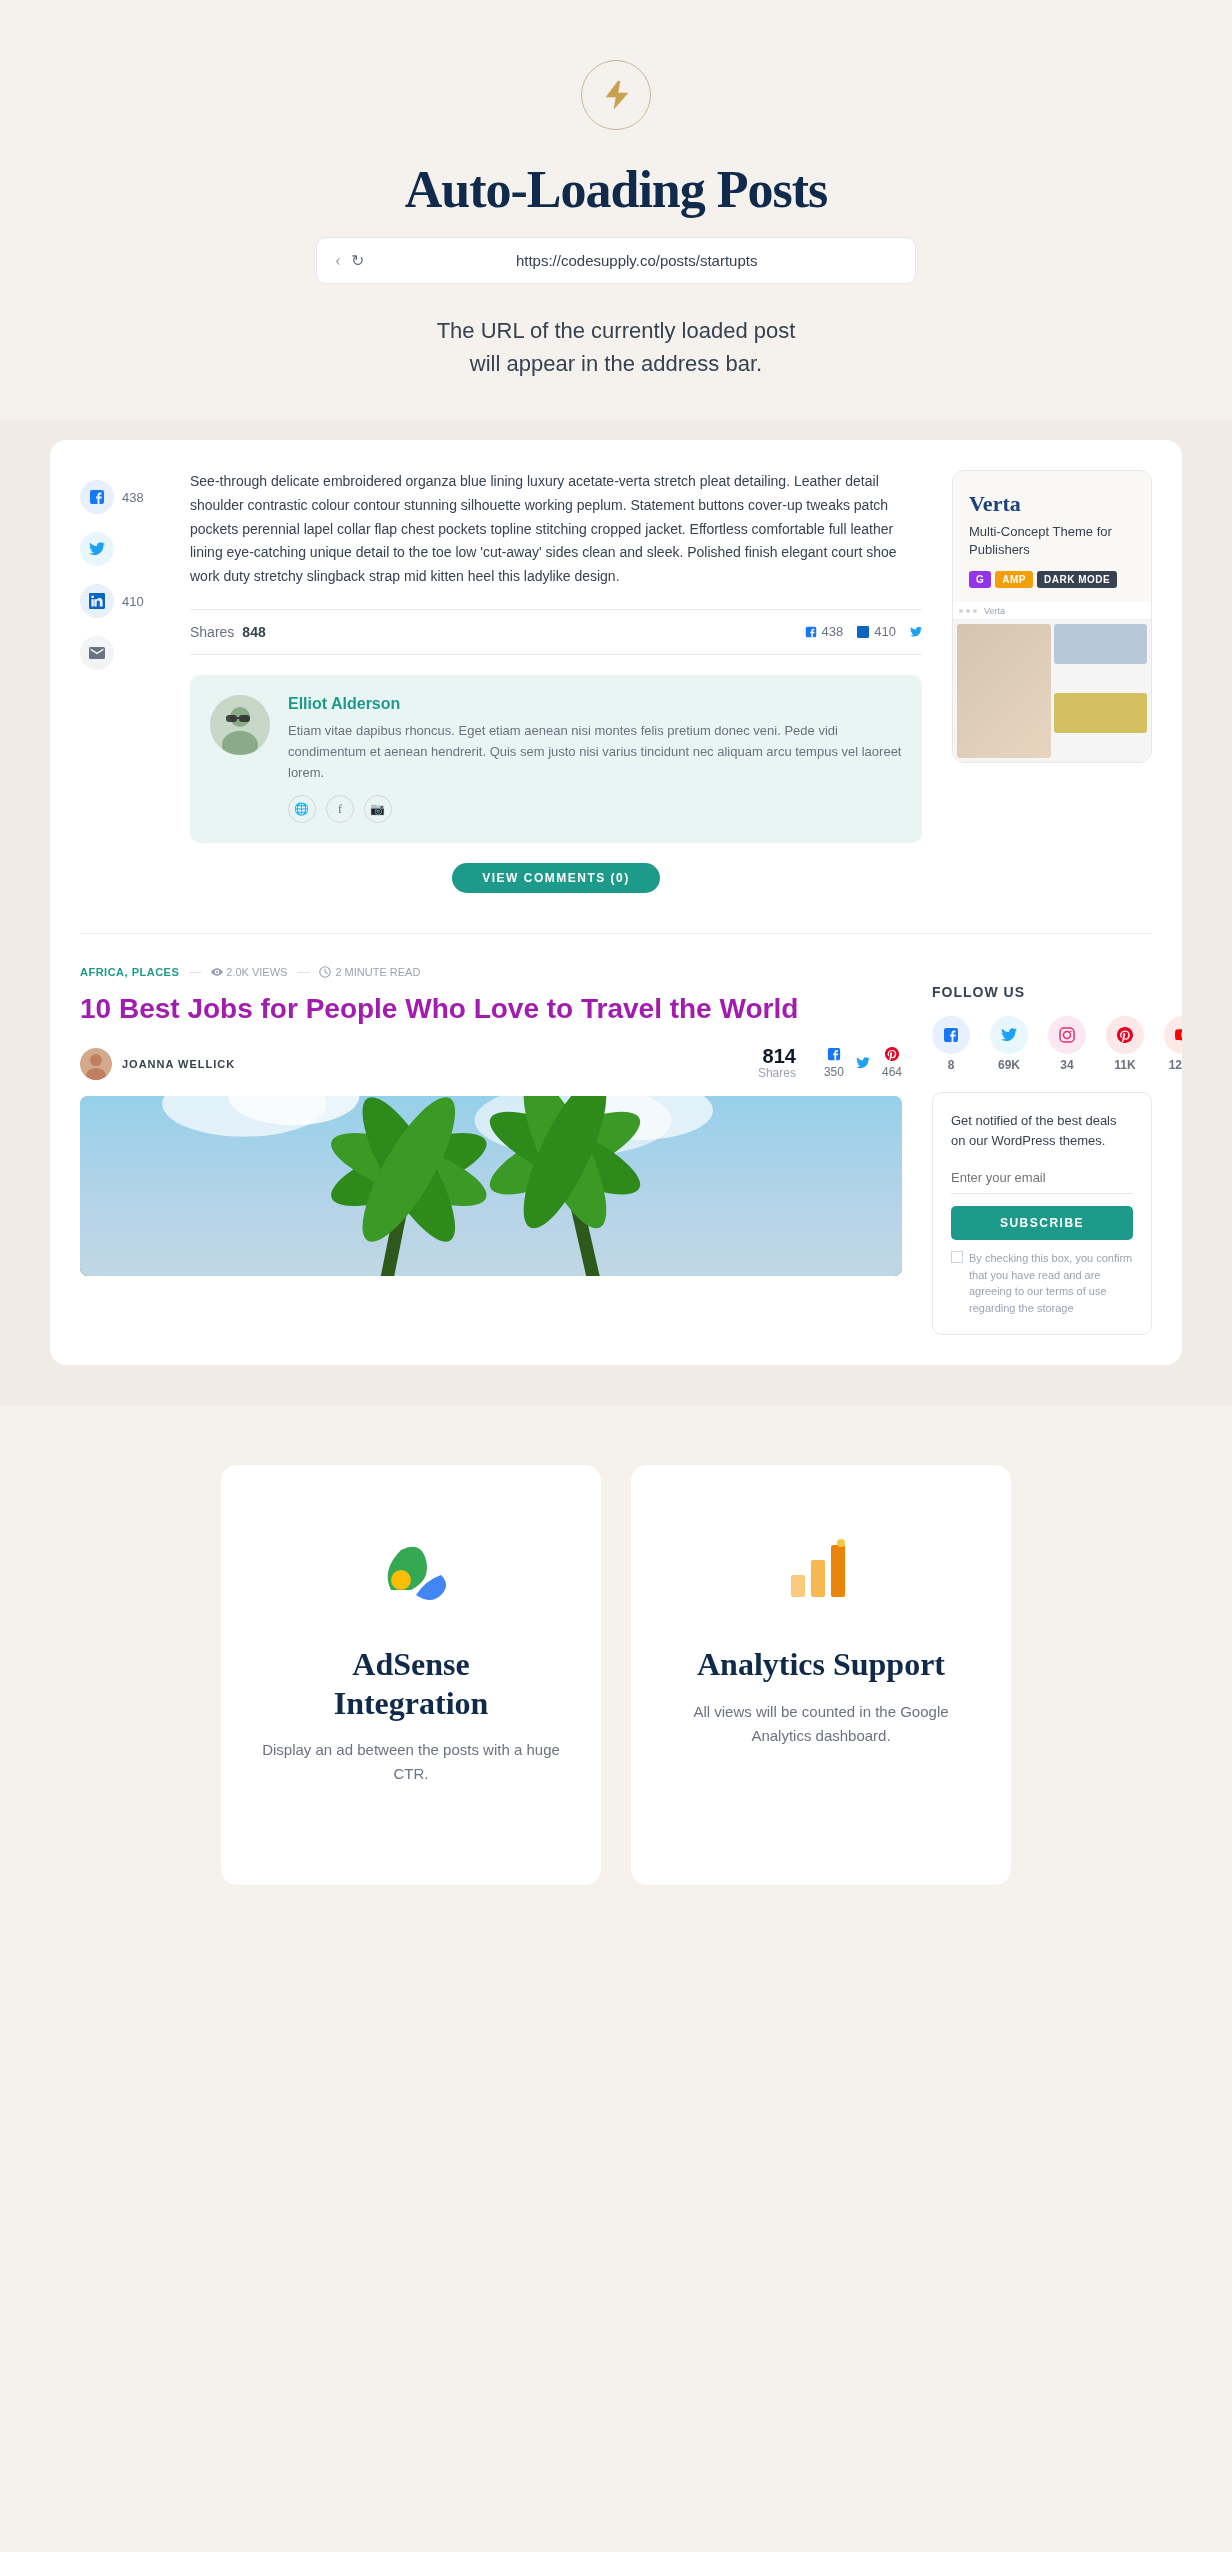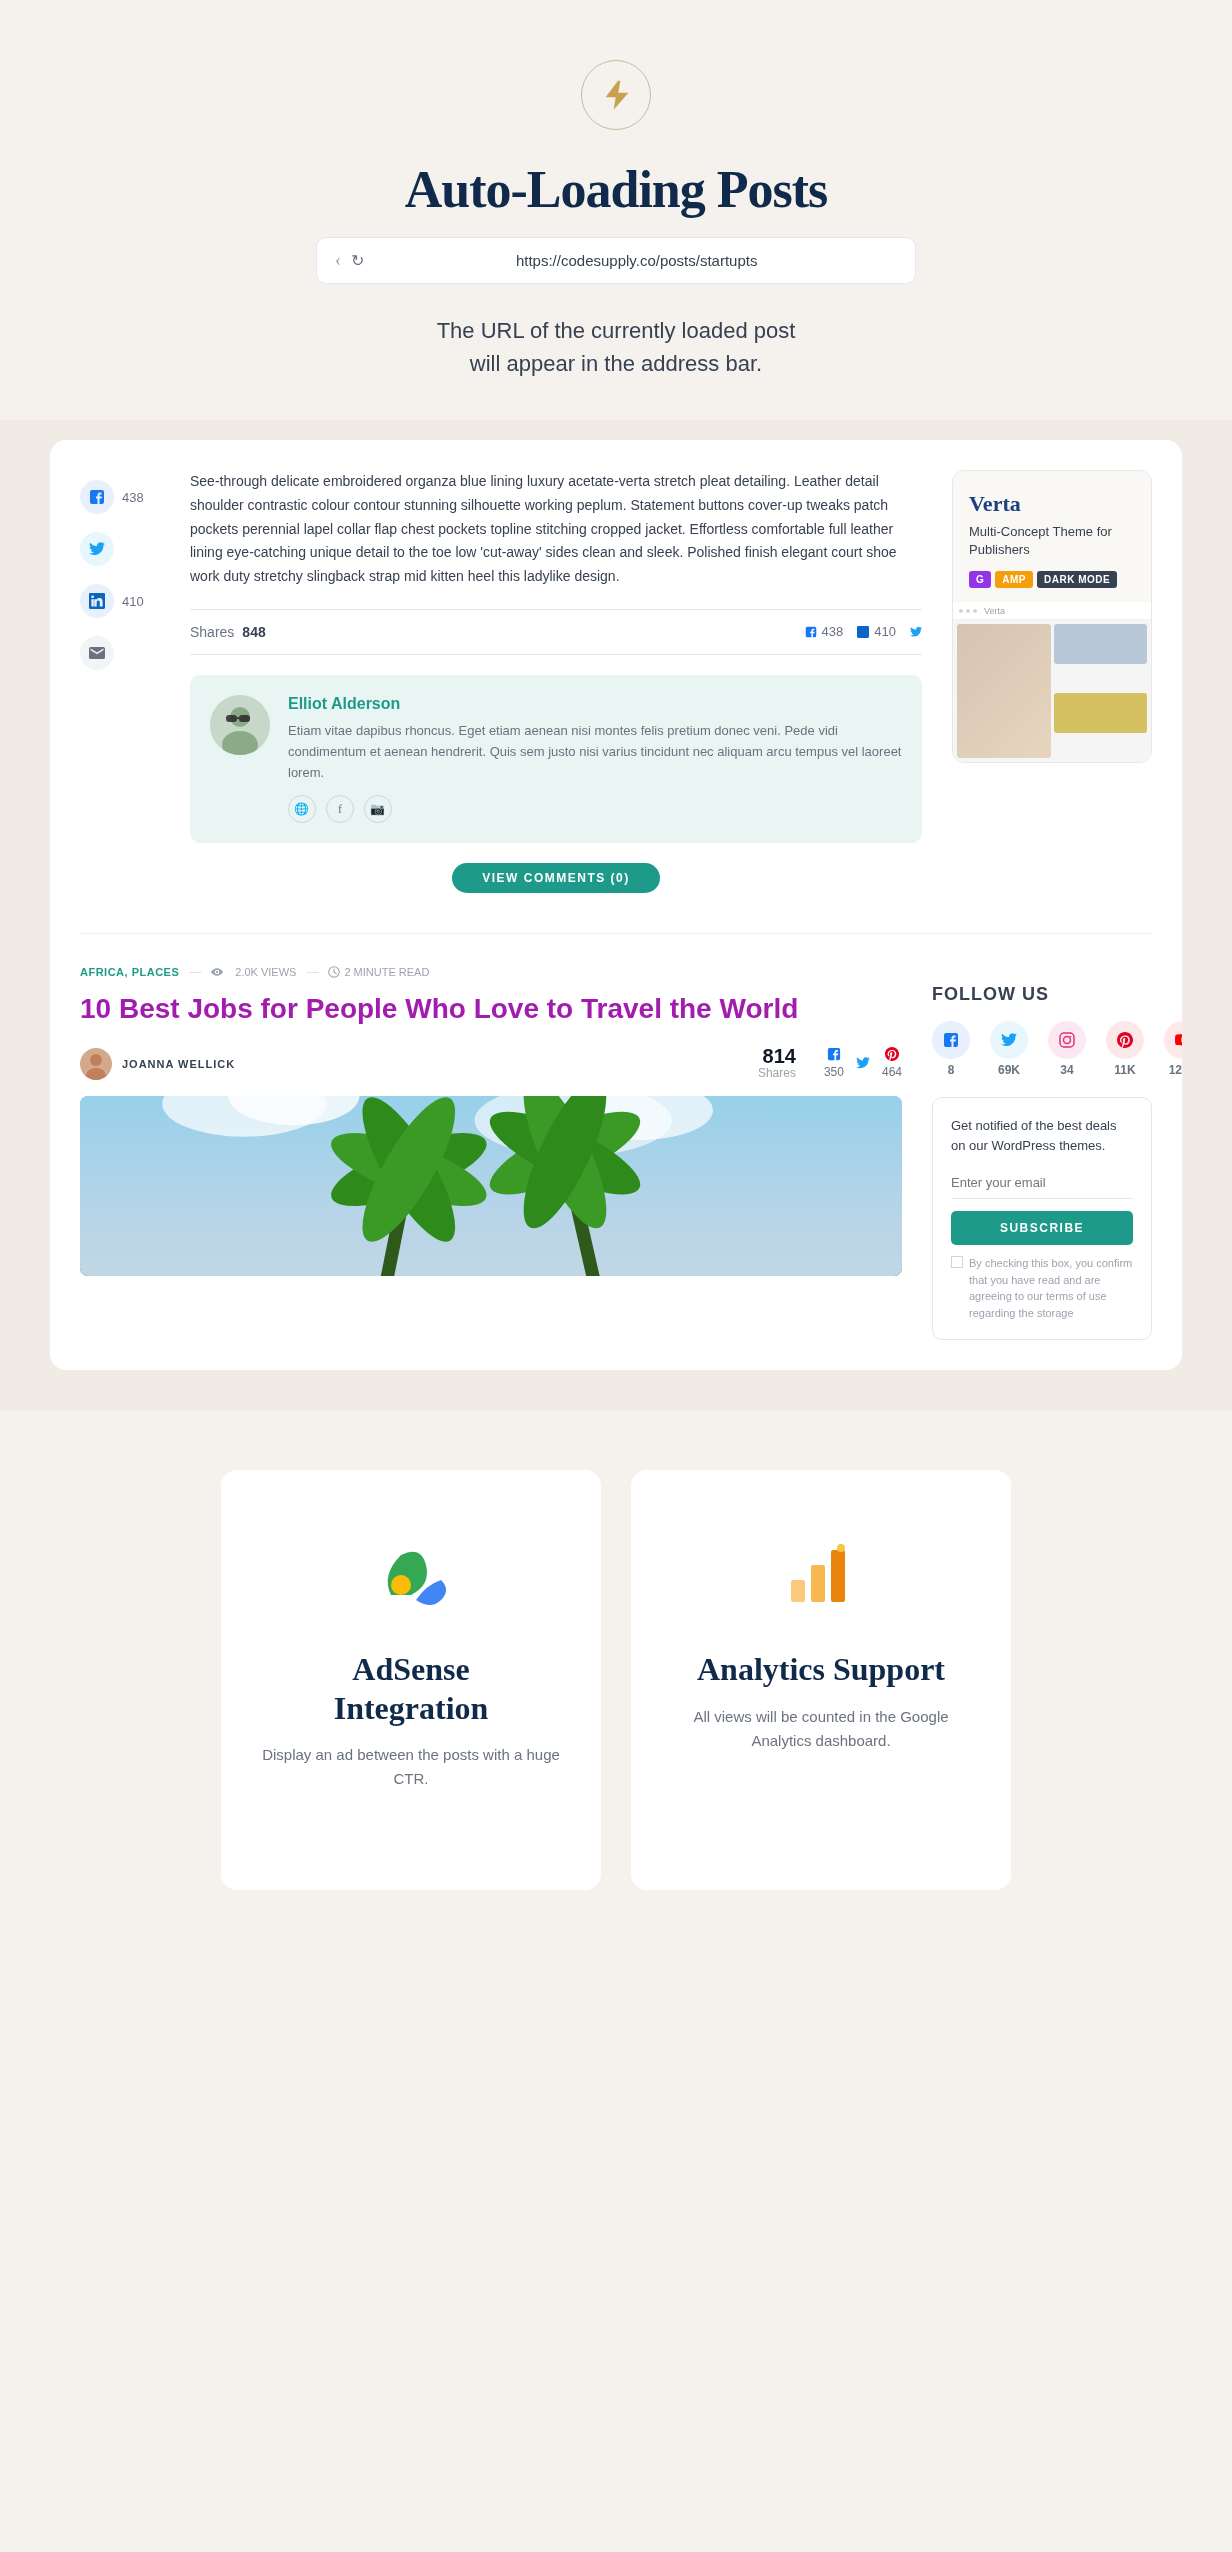--- a/index.html
+++ b/index.html
@@ -376,21 +376,21 @@
     }
 
     .meta-sep { color: #d1d5db; font-size: 12px; }
 
     .meta-views {
       font-family: Arial, sans-serif;
       font-size: 11px;
       color: #9ca3af;
       display: flex;
       align-items: center;
-      gap: 12px;
+      gap: 3px;
     }
 
     .meta-read {
       font-family: Arial, sans-serif;
       font-size: 11px;
       color: #9ca3af;
       display: flex;
       align-items: center;
       gap: 4px;
     }
@@ -473,21 +473,21 @@
       position: relative;
     }
 
     
     .follow-section {
       padding: 20px 0;
     }
 
     .follow-title {
       font-family: Arial, sans-serif;
-      font-size: 18px;
+      font-size: 14px;
       font-weight: 700;
       color: #374151;
       letter-spacing: 1px;
       text-transform: uppercase;
       margin-bottom: 16px;
     }
 
     .follow-icons {
       display: flex;
       gap: 20px;

